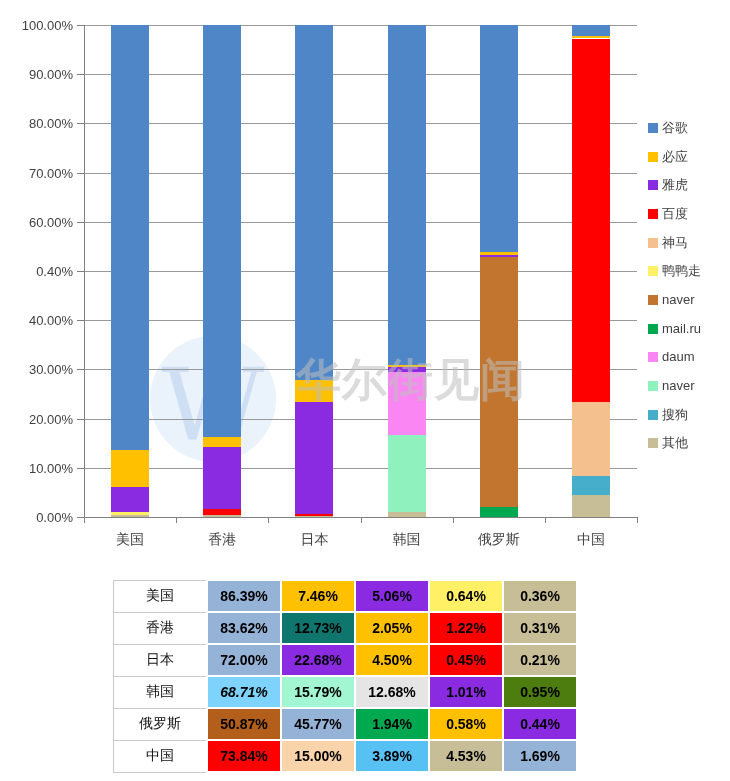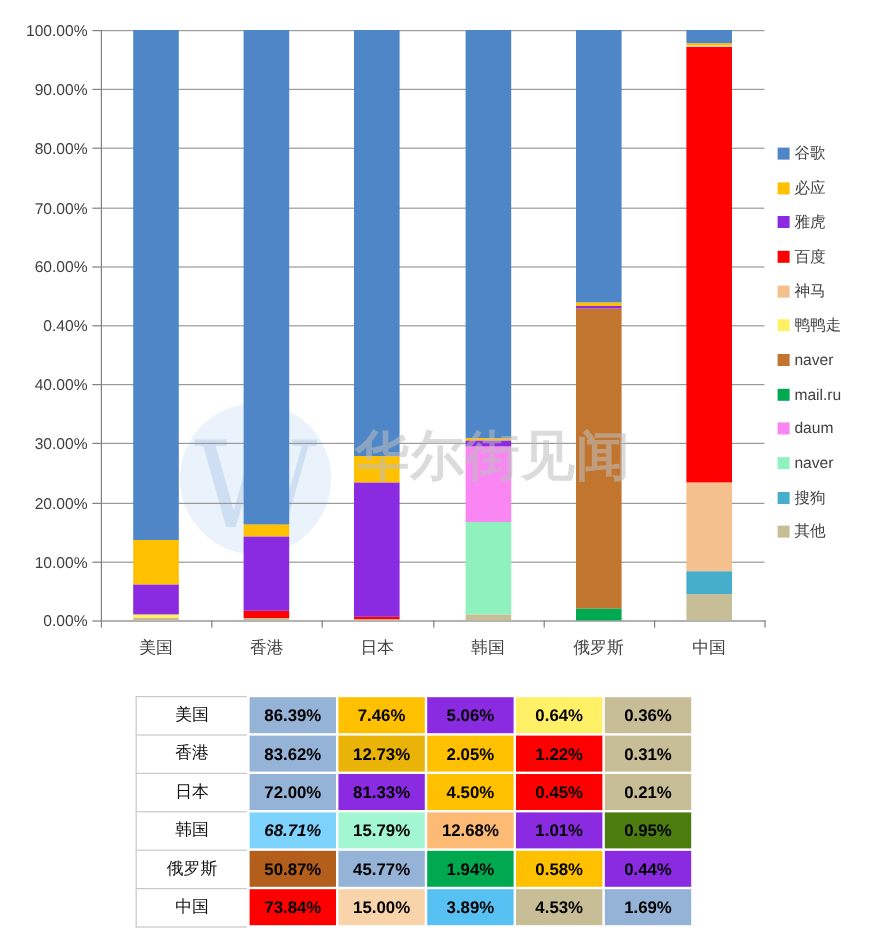--- a/index.html
+++ b/index.html
@@ -221,38 +221,38 @@
           <td class="rowlabel">美国</td>
           <td class="val" style="background: rgb(149, 179, 215);">86.39%</td>
           <td class="val" style="background: rgb(255, 192, 0);">7.46%</td>
           <td class="val" style="background: rgb(138, 43, 226);">5.06%</td>
           <td class="val" style="background: rgb(255, 240, 102);">0.64%</td>
           <td class="val" style="background: rgb(199, 189, 150);">0.36%</td>
         </tr>
         <tr>
           <td class="rowlabel">香港</td>
           <td class="val" style="background: rgb(149, 179, 215);">83.62%</td>
-          <td class="val" style="background: #eab308;">12.73%</td>
+          <td class="val" style="background: #0f766e;">12.73%</td>
           <td class="val" style="background: rgb(255, 192, 0); margin-top: 24px;">2.05%</td>
           <td class="val" style="background: rgb(254, 0, 0);">1.22%</td>
           <td class="val" style="background: rgb(199, 189, 150);">0.31%</td>
         </tr>
         <tr>
           <td class="rowlabel">日本</td>
           <td class="val" style="background: rgb(149, 179, 215);">72.00%</td>
-          <td class="val" style="background: rgb(138, 43, 226);">81.33%</td>
+          <td class="val" style="background: rgb(138, 43, 226);">22.68%</td>
           <td class="val" style="background: rgb(255, 192, 0);">4.50%</td>
           <td class="val" style="background: rgb(254, 0, 0);">0.45%</td>
           <td class="val" style="background: rgb(199, 189, 150);">0.21%</td>
         </tr>
         <tr>
           <td class="rowlabel">韩国</td>
           <td class="val" style="background: #7dd3fc; font-style: italic;">68.71%</td>
           <td class="val" style="background: rgb(162, 246, 209);">15.79%</td>
-          <td class="val" style="background: #fdba74; margin-top: 34px;">12.68%</td>
+          <td class="val" style="background: #e5e5e5; margin-top: 34px;">12.68%</td>
           <td class="val" style="background: rgb(138, 43, 226);">1.01%</td>
           <td class="val" style="background: #4d7c0f;">0.95%</td>
         </tr>
         <tr>
           <td class="rowlabel">俄罗斯</td>
           <td class="val" style="background: rgb(179, 95, 27);">50.87%</td>
           <td class="val" style="background: rgb(149, 179, 215);">45.77%</td>
           <td class="val" style="background: rgb(0, 169, 79);">1.94%</td>
           <td class="val" style="background: rgb(255, 192, 0);">0.58%</td>
           <td class="val" style="background: rgb(138, 43, 226);">0.44%</td>

